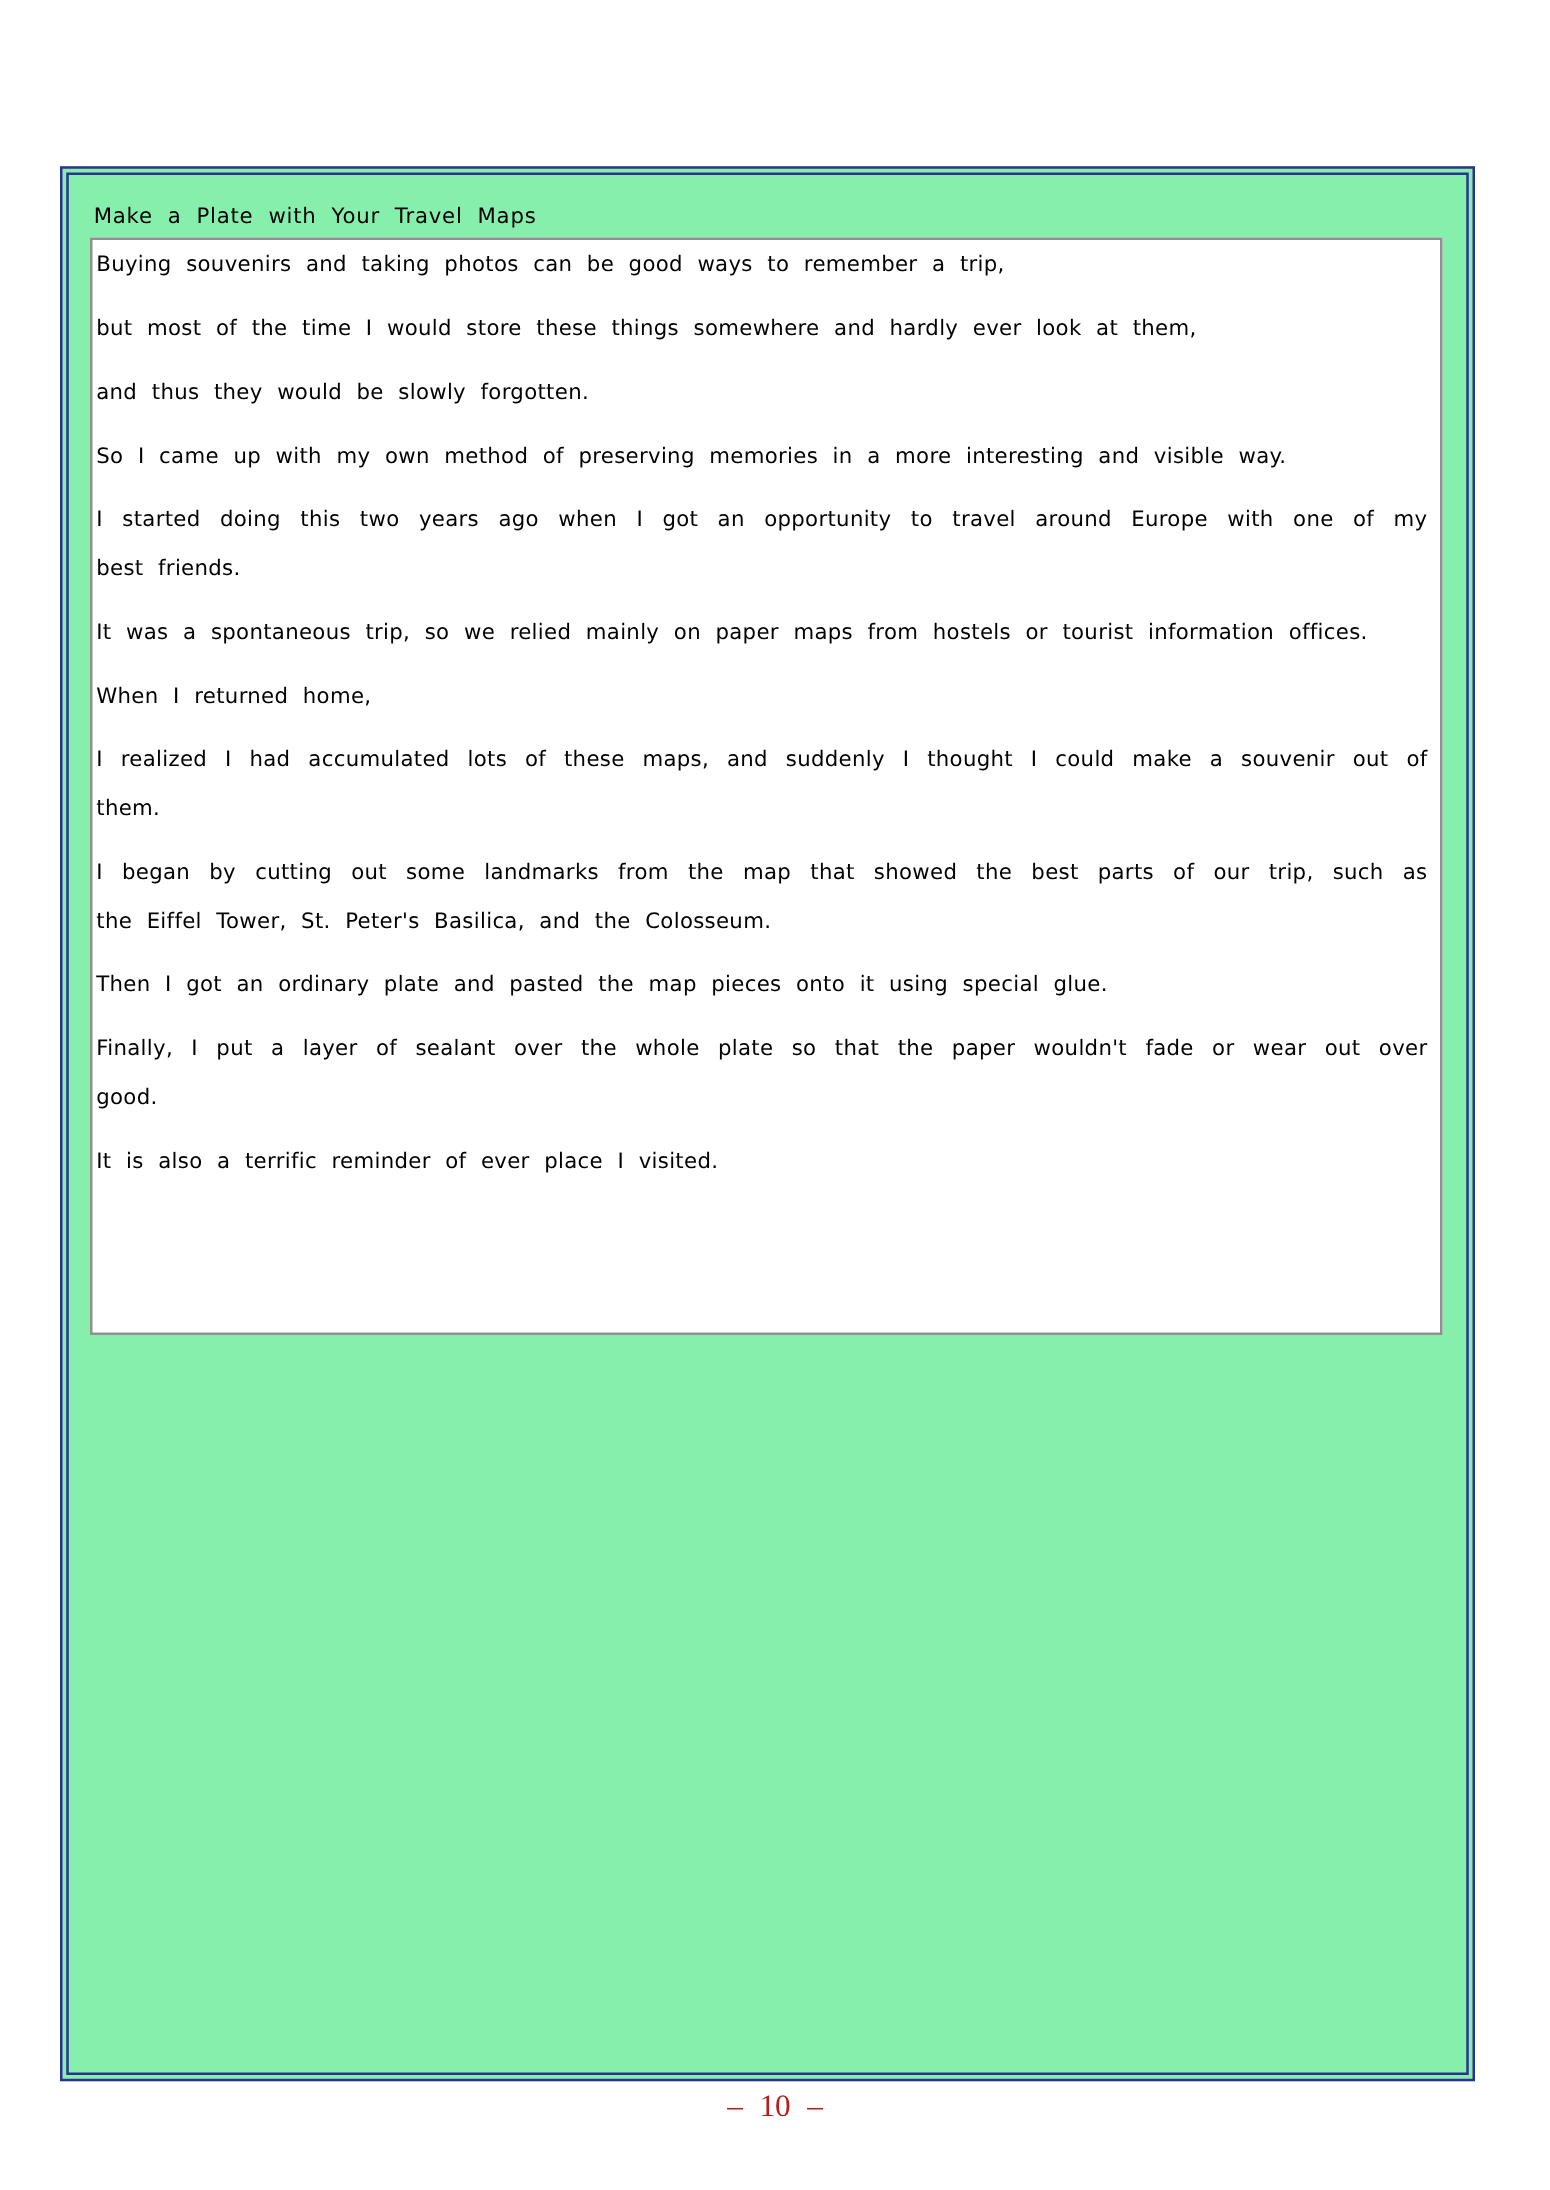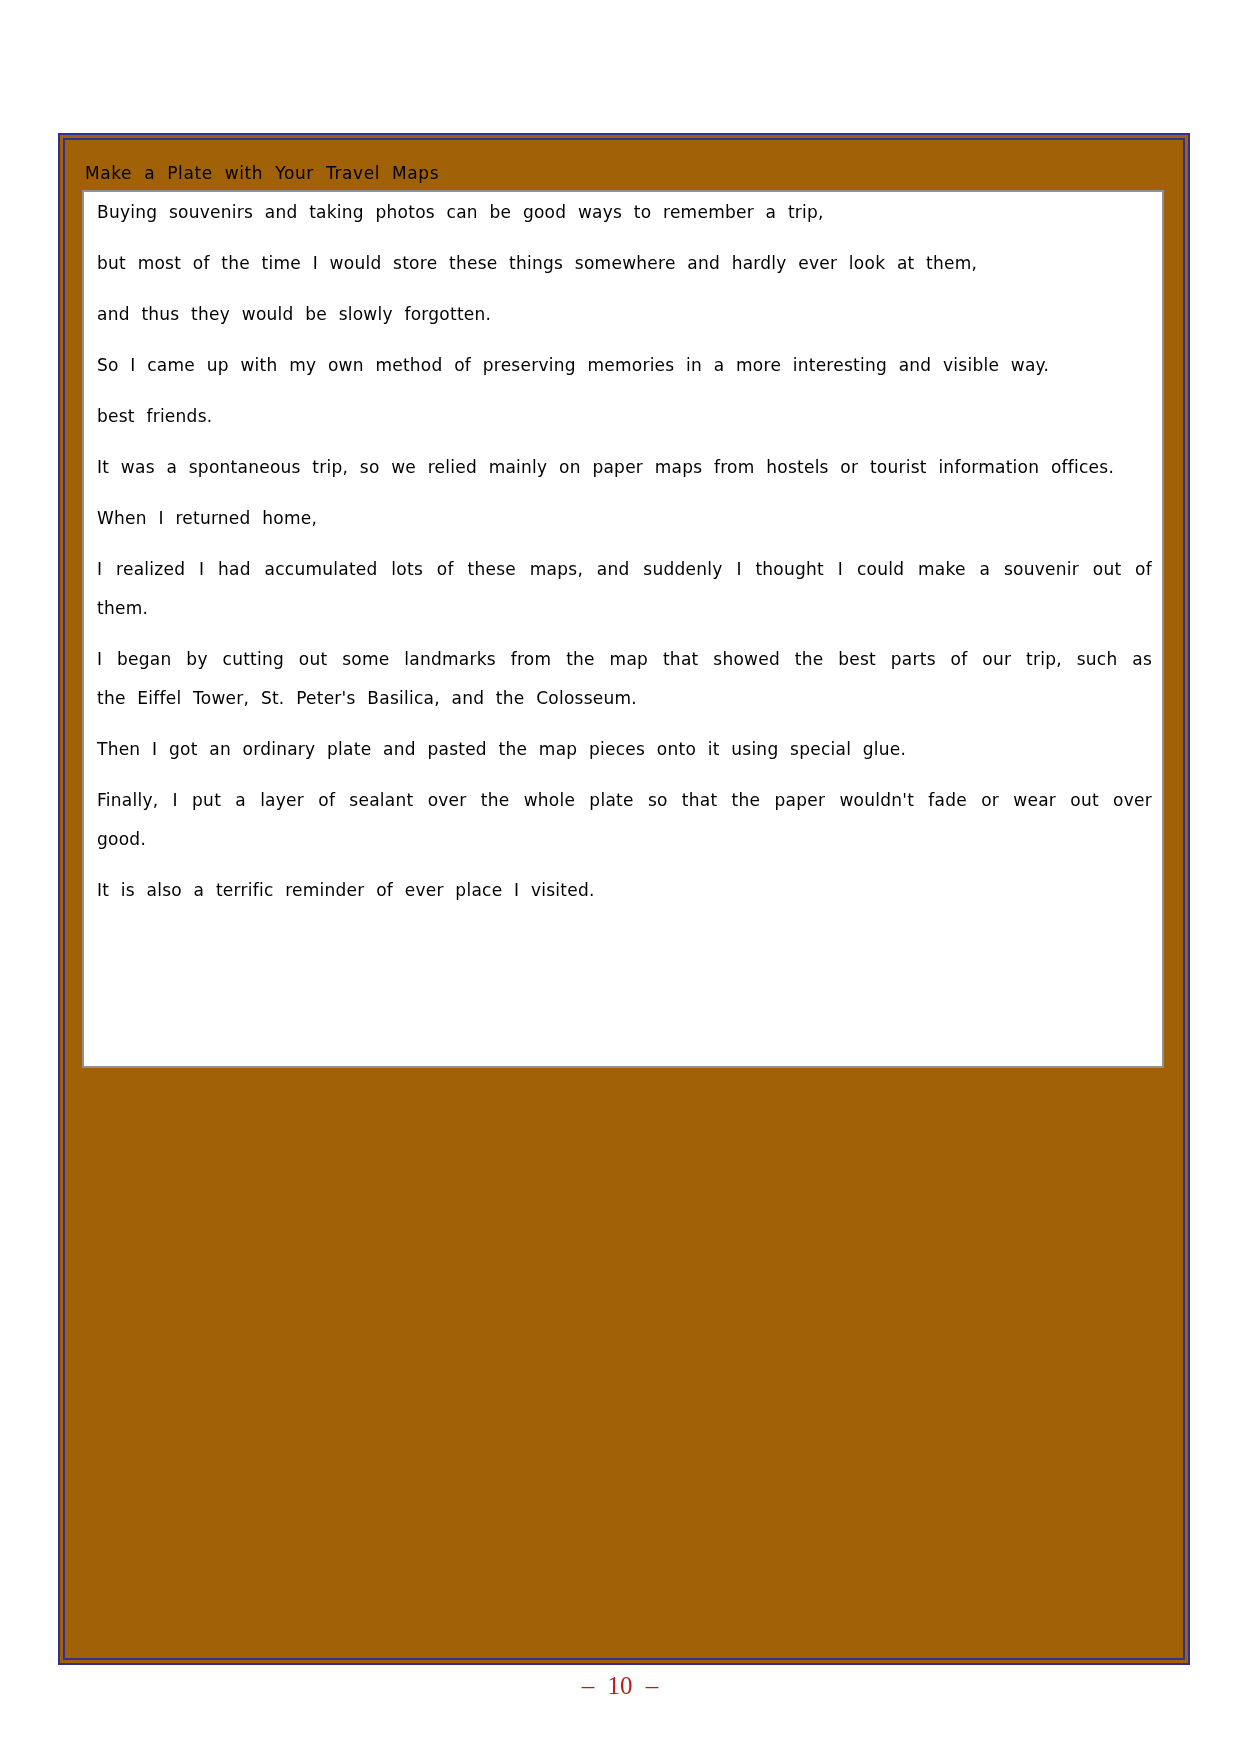--- a/index.html
+++ b/index.html
@@ -6,43 +6,43 @@
   body {
     width: 1240px;
     height: 1752px;
     position: relative;
     background: #ffffff;
     font-family: "DejaVu Sans", sans-serif;
     color: var(--text-color, #000000);
   }
   .frame {
     position: absolute;
-    left: 58px;
+    left: 48px;
     top: 133px;
     width: 1132px;
     height: 1532px;
     border: 7px double var(--outer-border, #2e3192);
     box-sizing: border-box;
-    background: #a16207;
+    background: #86efac;
   }
   .passage-title {
     margin: 22px 0 5px 20px;
     font-size: 17px;
     line-height: 23px;
     letter-spacing: 0.6px;
     word-spacing: 6px;
     color: #000000;
   }
   .textbox {
     margin-left: 17px;
     width: 1082px;
     height: 878px;
     border: 2px solid var(--inner-border, #909090);
     box-sizing: border-box;
-    padding: 1px 10px 0 13px;
+    padding: 1px 10px 0 3px;
     overflow: hidden;
     background: #ffffff;
   }
   .para { margin: 0 0 12px 0; }
   .para:last-child { margin-bottom: 0; }
   .line {
     font-size: 17px;
     line-height: 39px;
     letter-spacing: 0.25px;
     word-spacing: 6px;
@@ -77,20 +77,21 @@
         <div class="para">
           <div class="line">but most of the time I would store these things somewhere and hardly ever look at them,</div>
         </div>
         <div class="para">
           <div class="line">and thus they would be slowly forgotten.</div>
         </div>
         <div class="para">
           <div class="line">So I came up with my own method of preserving memories in a more interesting and visible way.</div>
         </div>
         <div class="para">
+          <div class="line fill">I started doing this two years ago when I got an opportunity to travel around Europe with one of my</div>
           <div class="line">best friends.</div>
         </div>
         <div class="para">
           <div class="line">It was a spontaneous trip, so we relied mainly on paper maps from hostels or tourist information offices.</div>
         </div>
         <div class="para">
           <div class="line">When I returned home,</div>
         </div>
         <div class="para">
           <div class="line fill">I realized I had accumulated lots of these maps, and suddenly I thought I could make a souvenir out of</div>

